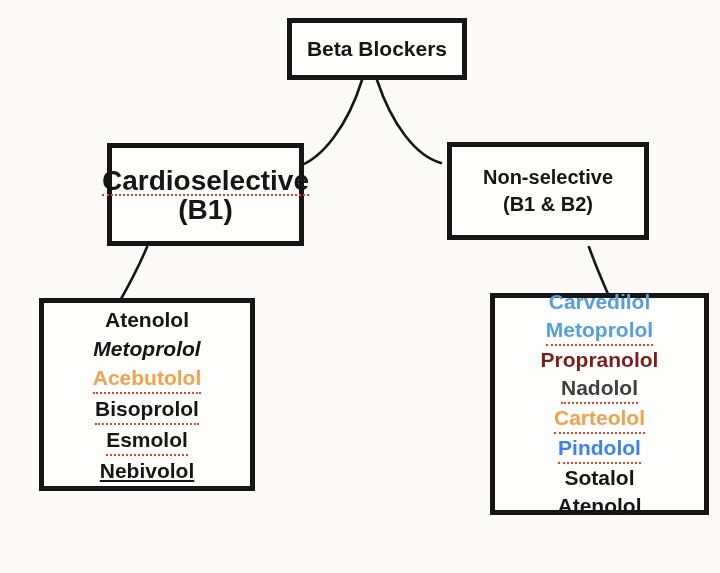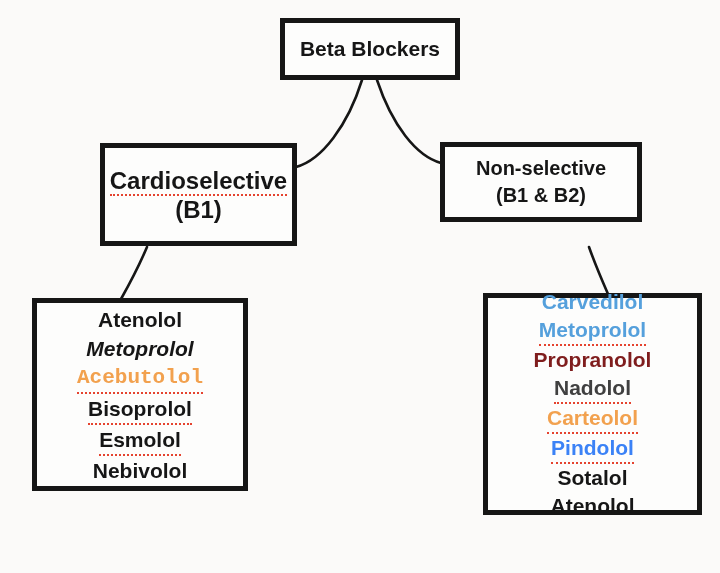--- a/index.html
+++ b/index.html
@@ -33,25 +33,26 @@
   .box {
     position: absolute;
     box-sizing: border-box;
     border: 5px solid var(--ink, #161616);
     background: #fdfdfc;
     display: flex;
     flex-direction: column;
     justify-content: center;
     align-items: center;
     text-align: center;
+    margin-left: 7px;
   }
   .box span { display: inline-block; }
   #root-box   { left: 280px; top: 18px;  width: 180px; height: 62px;  font-size: 21px; }
-  #branch-left  { left: 100px; top: 143px; width: 197px; height: 103px; font-size: 24px; line-height: 27px; }
-  #branch-right { left: 440px; top: 142px; width: 202px; height: 80px; font-size: 20px; line-height: 27px; }
+  #branch-left  { left: 100px; top: 143px; width: 197px; height: 103px; font-size: 28px; line-height: 27px; }
+  #branch-right { left: 440px; top: 142px; width: 202px; height: 98px; font-size: 20px; line-height: 27px; }
   #leaf-left  { left: 32px;  top: 298px; width: 216px; height: 193px; font-size: 21px; line-height: 29px; }
   #leaf-right { left: 483px; top: 293px; width: 219px; height: 222px; font-size: 21px; line-height: 28px; }
   .squiggle {
     border-bottom: 2px dotted var(--squiggle, #e5432f);
   }
 </style>
 </head>
 <body>
 
 <div class="canvas">
@@ -73,24 +74,24 @@
   </div>
 
   <div class="box" id="branch-right">
     <span style="color: rgb(22, 22, 22);">Non-selective</span>
     <span>(B1 &amp; B2)</span>
   </div>
 
   <div class="box" id="leaf-left">
     <span style="color: rgb(22, 22, 22);">Atenolol</span>
     <span style="color: rgb(22, 22, 22); font-style: italic;">Metoprolol</span>
-    <span class="squiggle" style="color: rgb(242, 161, 78); font-family: Liberation Mono, monospace;">Acebutolol</span>
+    <span class="squiggle" style="color: rgb(242, 161, 78);">Acebutolol</span>
     <span class="squiggle" style="color: rgb(22, 22, 22);">Bisoprolol</span>
     <span class="squiggle" style="color: rgb(22, 22, 22);">Esmolol</span>
-    <span style="color: rgb(22, 22, 22);">Nebivolol</span>
+    <span style="color: rgb(22, 22, 22); text-decoration: underline;">Nebivolol</span>
   </div>
 
   <div class="box" id="leaf-right">
     <span style="color: rgb(85, 160, 220);">Carvedilol</span>
     <span class="squiggle" style="color: rgb(85, 160, 220);">Metoprolol</span>
     <span style="color: #7f1d1d;">Propranolol</span>
     <span class="squiggle" style="color: #404040;">Nadolol</span>
     <span class="squiggle" style="color: rgb(242, 161, 78);">Carteolol</span>
     <span class="squiggle" style="color: #3b82f6;">Pindolol</span>
     <span style="color: rgb(22, 22, 22);">Sotalol</span>

